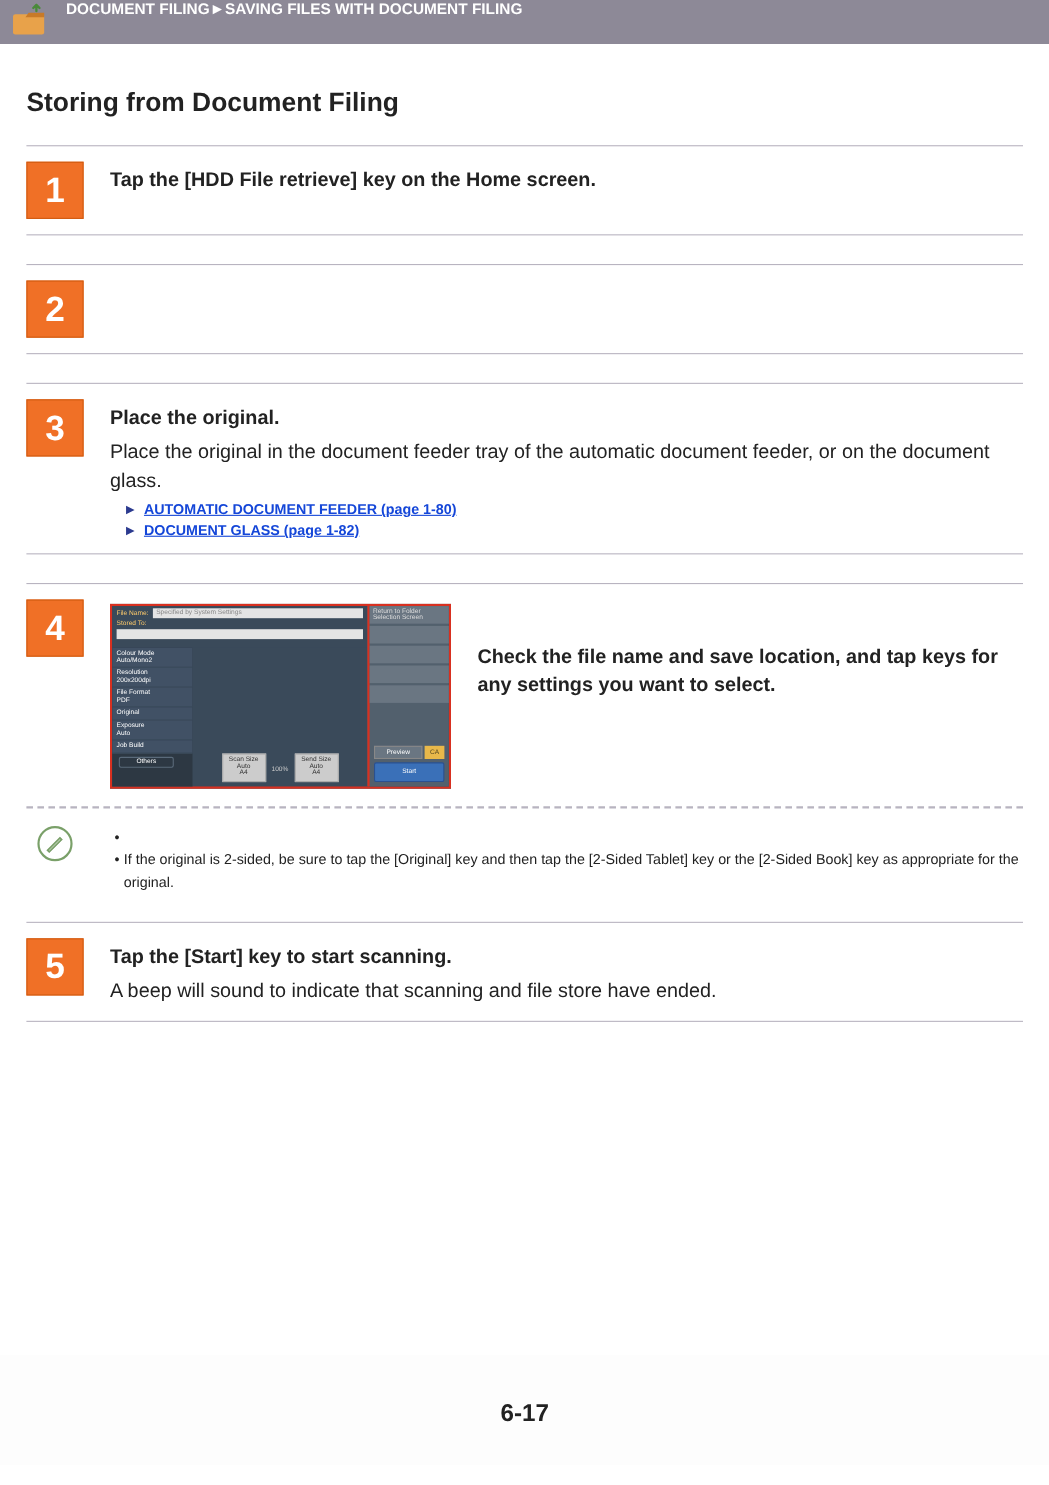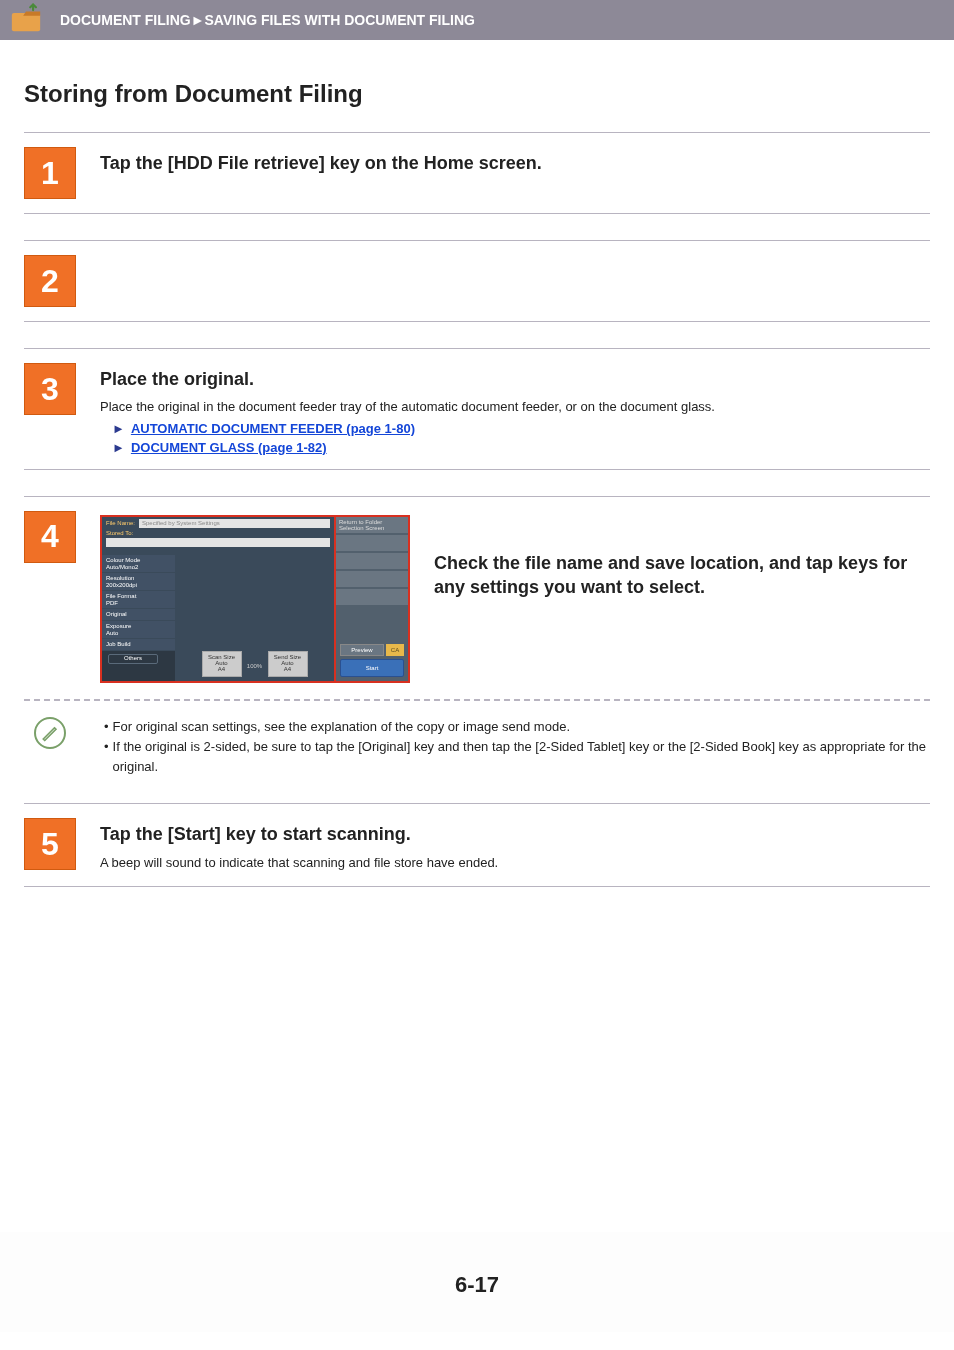--- a/index.html
+++ b/index.html
@@ -8,21 +8,20 @@
     height: 1350px;
     font-family: Arial, Helvetica, sans-serif;
     background: #fff;
     color: #222;
     position: relative;
   }
   .header-bar {
     background: #8d8997;
     height: 40px;
     display: flex;
-    align-items: center;
     padding-left: 6px;
     color: #fff;
     font-size: 14px;
     font-weight: bold;
   }
   .header-bar .icon-folder {
     width: 40px;
     height: 40px;
     margin-right: 14px;
     display: flex;
@@ -53,21 +52,21 @@
     font-weight: bold;
     display: flex;
     align-items: center;
     justify-content: center;
     flex-shrink: 0;
     margin-right: 24px;
     border: 1px solid #d05a10;
   }
   .step-body { flex: 1; padding-top: 4px; }
   .step-title { font-size: 18px; font-weight: bold; line-height: 1.35; }
-  .step-subtext { font-size: 13px; margin-top: 6px; line-height: 1.5; }
+  .step-subtext { font-size: 18px; margin-top: 6px; line-height: 1.5; }
   .link-row { display: flex; align-items: center; margin-top: 4px; margin-left: 12px; font-size: 13px; }
   .link-row .chev { color: #2b3a8f; margin-right: 6px; }
   .link-row a { color: #1446d8; text-decoration: underline; font-weight: bold; }
   .dashed-sep {
     border-top: 2px dashed #b8b4c0;
     margin: 16px 0;
     height: 0;
   }
   .note-row { display: flex; align-items: flex-start; }
   .note-icon {
@@ -351,21 +350,20 @@
     <div class="note-row">
       <div class="note-icon">
         <svg width="18" height="18" viewBox="0 0 24 24" fill="none" stroke="#7aa069" stroke-width="2">
           <path d="M3 20 L18 5 L20 7 L5 22 Z" fill="#7aa069" opacity="0.25"></path>
           <path d="M3 20 L18 5 L20 7 L5 22 L3 20 Z"></path>
         </svg>
       </div>
       <div class="note-body">
         <div class="bullet">
             <span class="dot">•</span>
-            <span>For original scan settings, see the explanation of the copy or image send mode.</span>
           </div>
         <div class="bullet">
             <span class="dot">•</span>
             <span>If the original is 2-sided, be sure to tap the [Original] key and then tap the [2-Sided Tablet] key or the [2-Sided Book] key as appropriate for the original.</span>
           </div>
       </div>
     </div>
   </div>
 
   <div class="step-block" style="margin-top:18px;">

